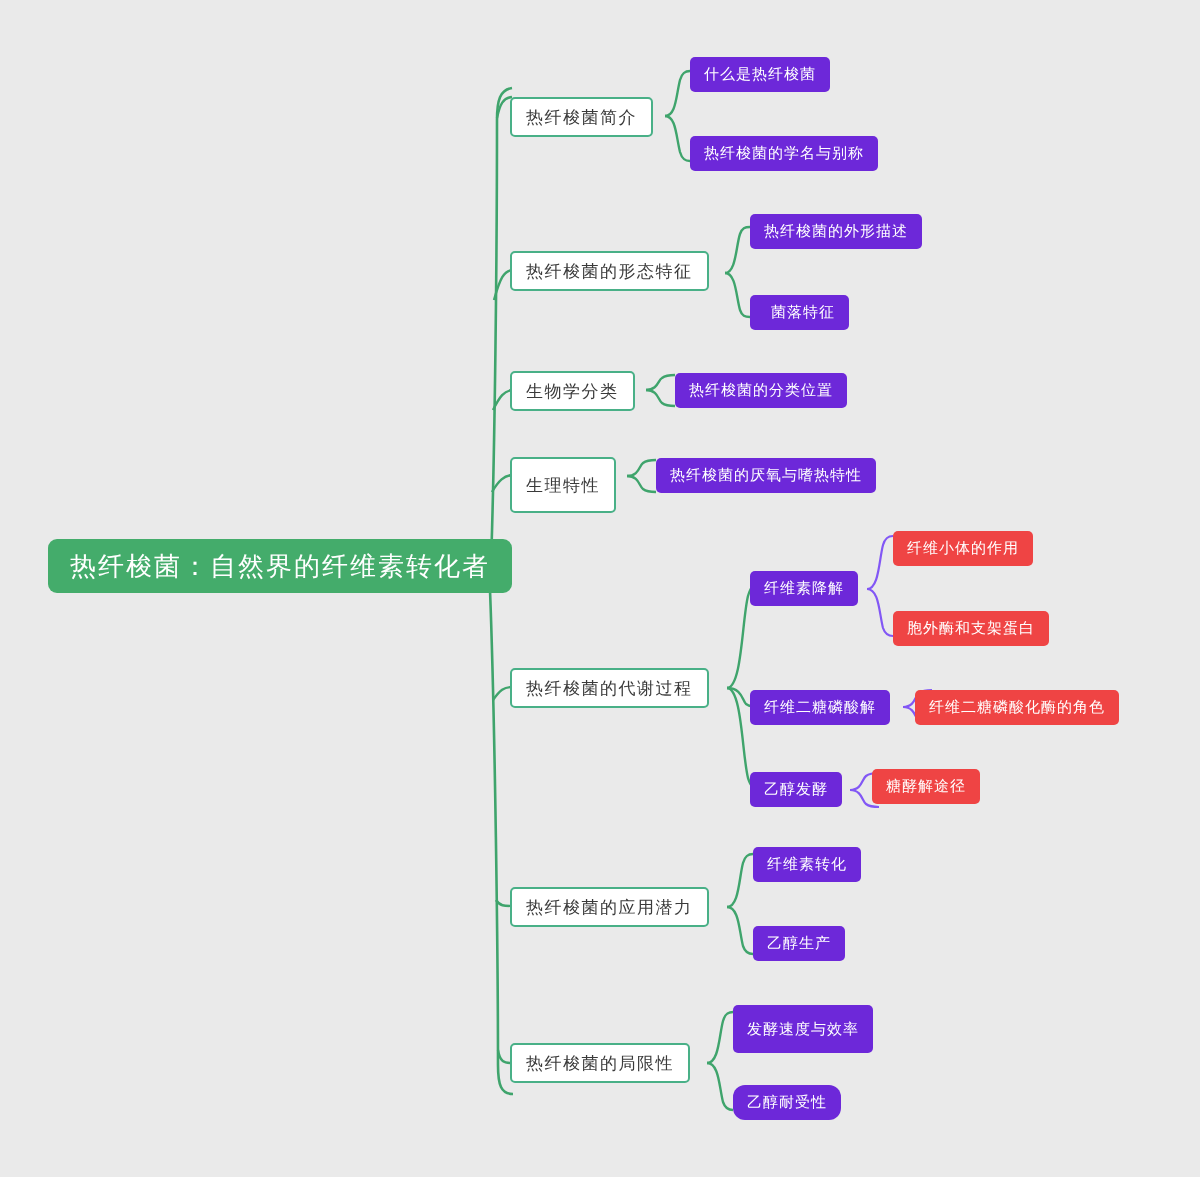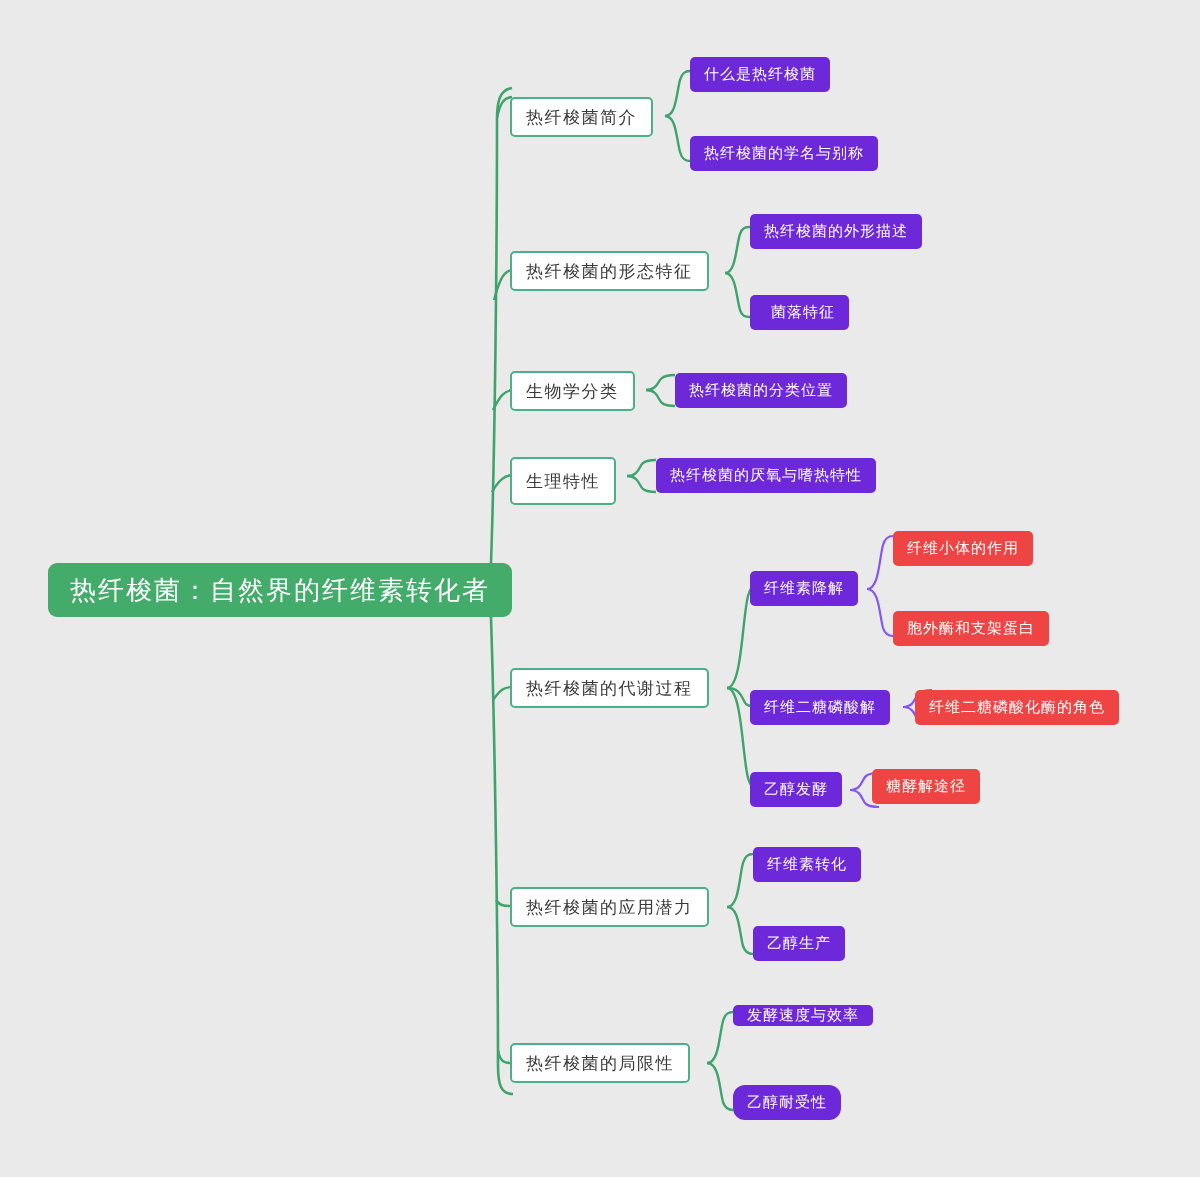--- a/index.html
+++ b/index.html
@@ -111,26 +111,26 @@
     <path fill="none" stroke="#8257f5" stroke-width="2.2" d="M 850 790 C 862 790 862 779 866 776 C 870 773 874 773 879 773"></path>
     <path fill="none" stroke="#8257f5" stroke-width="2.2" d="M 850 790 C 862 790 862 801 866 804 C 870 807 874 807 879 807"></path>
 
     <path fill="none" stroke="#3fa46c" stroke-width="2.4" d="M 727 907 C 739 907 739 878 743 863 C 745 856 748 854 753 854"></path>
     <path fill="none" stroke="#3fa46c" stroke-width="2.4" d="M 727 907 C 739 907 739 930 743 946 C 745 952 748 954 753 954"></path>
 
     <path fill="none" stroke="#3fa46c" stroke-width="2.4" d="M 707 1063 C 719 1063 719 1036 723 1021 C 725 1014 728 1012 733 1012"></path>
     <path fill="none" stroke="#3fa46c" stroke-width="2.4" d="M 707 1063 C 719 1063 719 1086 723 1102 C 725 1108 728 1110 733 1110"></path>
   </svg>
 
-  <div class="node root" style="left:48px; top:563px; height:54px;">热纤梭菌：自然界的纤维素转化者</div>
+  <div class="node root" style="left:48px; top:539px; height:54px;">热纤梭菌：自然界的纤维素转化者</div>
 
   <div class="node lvl1" style="left:510px; top:97px; height:40px;">热纤梭菌简介</div>
   <div class="node lvl1" style="left:510px; top:251px; height:40px;">热纤梭菌的形态特征</div>
   <div class="node lvl1" style="left:510px; top:371px; height:40px;">生物学分类</div>
-  <div class="node lvl1" style="left:510px; top:457px; height:48px;">生理特性</div>
+  <div class="node lvl1" style="left:510px; top:457px; height:56px;">生理特性</div>
   <div class="node lvl1" style="left:510px; top:668px; height:40px;">热纤梭菌的代谢过程</div>
   <div class="node lvl1" style="left:510px; top:887px; height:40px;">热纤梭菌的应用潜力</div>
   <div class="node lvl1" style="left:510px; top:1043px; height:40px;">热纤梭菌的局限性</div>
 
   <div class="node lvl2" style="left:690px; top:57px; height:35px;">什么是热纤梭菌</div>
   <div class="node lvl2" style="left:690px; top:136px; height:35px;">热纤梭菌的学名与别称</div>
 
   <div class="node lvl2" style="left:750px; top:214px; height:35px;">热纤梭菌的外形描述</div>
   <div class="node lvl2" style="left:750px; top:295px; height:35px;padding-left:21px;">菌落特征</div>
 
@@ -138,21 +138,21 @@
 
   <div class="node lvl2" style="left:656px; top:458px; height:35px;">热纤梭菌的厌氧与嗜热特性</div>
 
   <div class="node lvl2" style="left:750px; top:571px; height:35px;">纤维素降解</div>
   <div class="node lvl2" style="left:750px; top:690px; height:35px;">纤维二糖磷酸解</div>
   <div class="node lvl2" style="left:750px; top:772px; height:35px;">乙醇发酵</div>
 
   <div class="node lvl2" style="left:753px; top:847px; height:35px;">纤维素转化</div>
   <div class="node lvl2" style="left:753px; top:926px; height:35px;">乙醇生产</div>
 
-  <div class="node lvl2" style="left:733px; top:1005px; height:21px;">发酵速度与效率</div>
+  <div class="node lvl2" style="left:733px; top:1005px; height:48px;">发酵速度与效率</div>
   <div class="node lvl2" style="left:733px; top:1085px; height:35px;border-radius:12px;">乙醇耐受性</div>
 
   <div class="node lvl3" style="left:893px; top:531px; height:35px;">纤维小体的作用</div>
   <div class="node lvl3" style="left:893px; top:611px; height:35px;">胞外酶和支架蛋白</div>
   <div class="node lvl3" style="left:915px; top:690px; height:35px;">纤维二糖磷酸化酶的角色</div>
   <div class="node lvl3" style="left:872px; top:769px; height:35px;">糖酵解途径</div>
 
 </div>
 
 </body></html>

